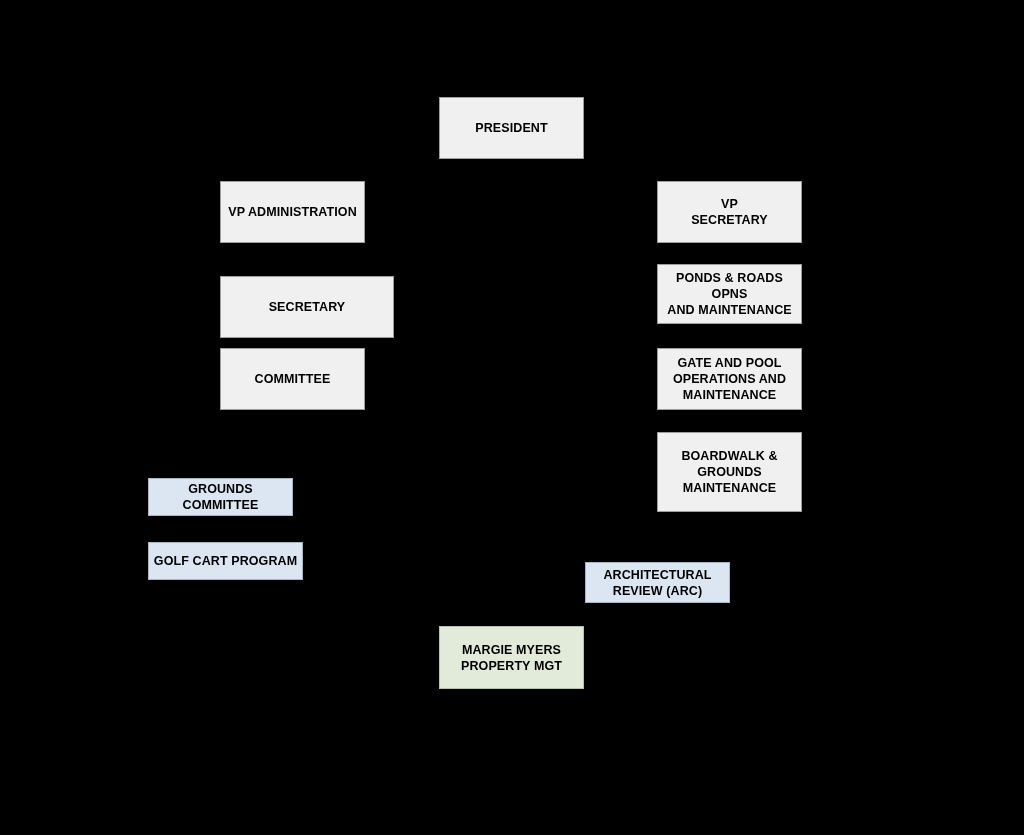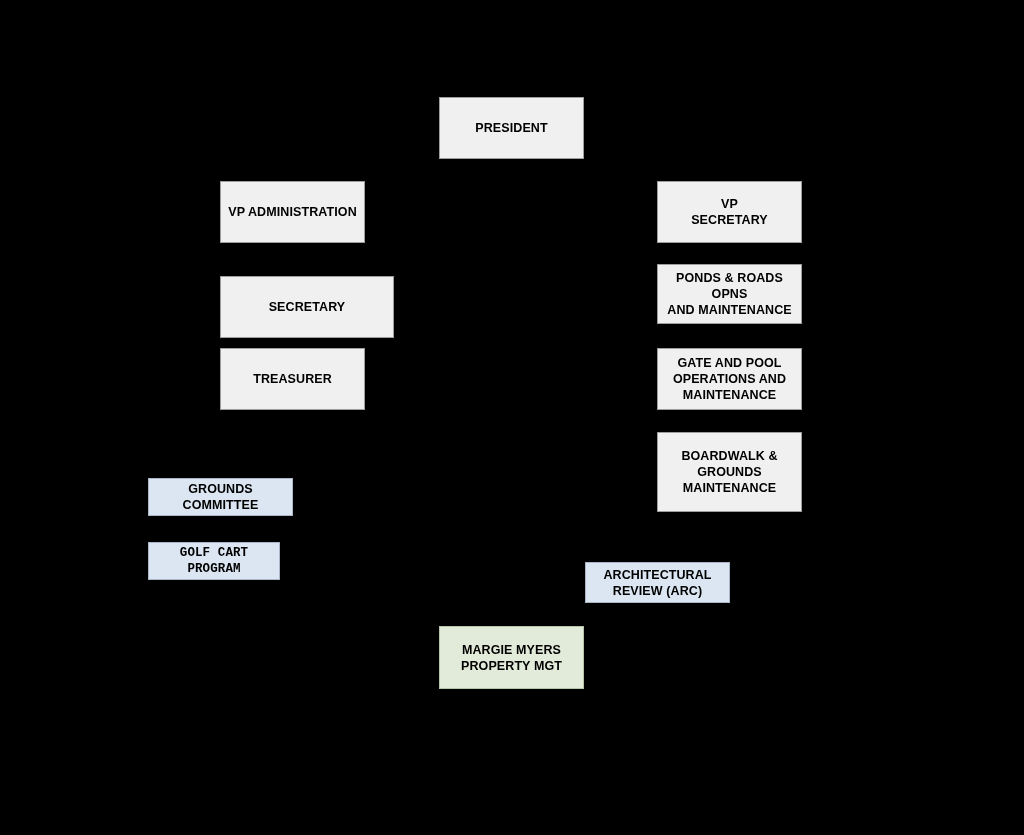--- a/index.html
+++ b/index.html
@@ -42,30 +42,30 @@
     width: 100%;
   }
 </style>
 </head>
 <body>
 
 <div id="chart-canvas">
     <div class="node fill-gray" style="left: 439px; top: 97px; width: 145px; height: 62px;"><span class="node-label">PRESIDENT</span></div>
     <div class="node fill-gray" style="left: 220px; top: 181px; width: 145px; height: 62px;"><span class="node-label">VP ADMINISTRATION</span></div>
     <div class="node fill-gray" style="left: 220px; top: 276px; width: 174px; height: 62px;"><span class="node-label">SECRETARY</span></div>
-    <div class="node fill-gray" style="left: 220px; top: 348px; width: 145px; height: 62px;"><span class="node-label">TREASURER</span></div>
+    <div class="node fill-gray" style="left: 220px; top: 348px; width: 145px; height: 62px;"><span class="node-label">COMMITTEE</span></div>
     <div class="node fill-gray" style="left: 657px; top: 181px; width: 145px; height: 62px;"><span class="node-label">VP
 SECRETARY</span></div>
     <div class="node fill-gray" style="left: 657px; top: 264px; width: 145px; height: 60px;"><span class="node-label">PONDS &amp; ROADS OPNS
 AND MAINTENANCE</span></div>
     <div class="node fill-gray" style="left: 657px; top: 348px; width: 145px; height: 62px; justify-content: flex-end;"><span class="node-label">GATE AND POOL
 OPERATIONS AND
 MAINTENANCE</span></div>
     <div class="node fill-gray" style="left: 657px; top: 432px; width: 145px; height: 80px;"><span class="node-label">BOARDWALK &amp;
 GROUNDS
 MAINTENANCE</span></div>
     <div class="node fill-blue" style="left: 148px; top: 478px; width: 145px; height: 38px;"><span class="node-label">GROUNDS COMMITTEE</span></div>
-    <div class="node fill-blue" style="left: 148px; top: 542px; width: 132px; height: 38px; font-family: Liberation Mono, monospace;"><span class="node-label">GOLF CART PROGRAM</span></div>
+    <div class="node fill-blue" style="left: 148px; top: 542px; width: 155px; height: 38px;"><span class="node-label">GOLF CART PROGRAM</span></div>
     <div class="node fill-green" style="left: 439px; top: 626px; width: 145px; height: 63px;"><span class="node-label">MARGIE MYERS
 PROPERTY MGT</span></div>
     <div class="node fill-blue" style="left: 585px; top: 562px; width: 145px; height: 41px;"><span class="node-label">ARCHITECTURAL
 REVIEW (ARC)</span></div>
   </div>
 
 </body></html>

